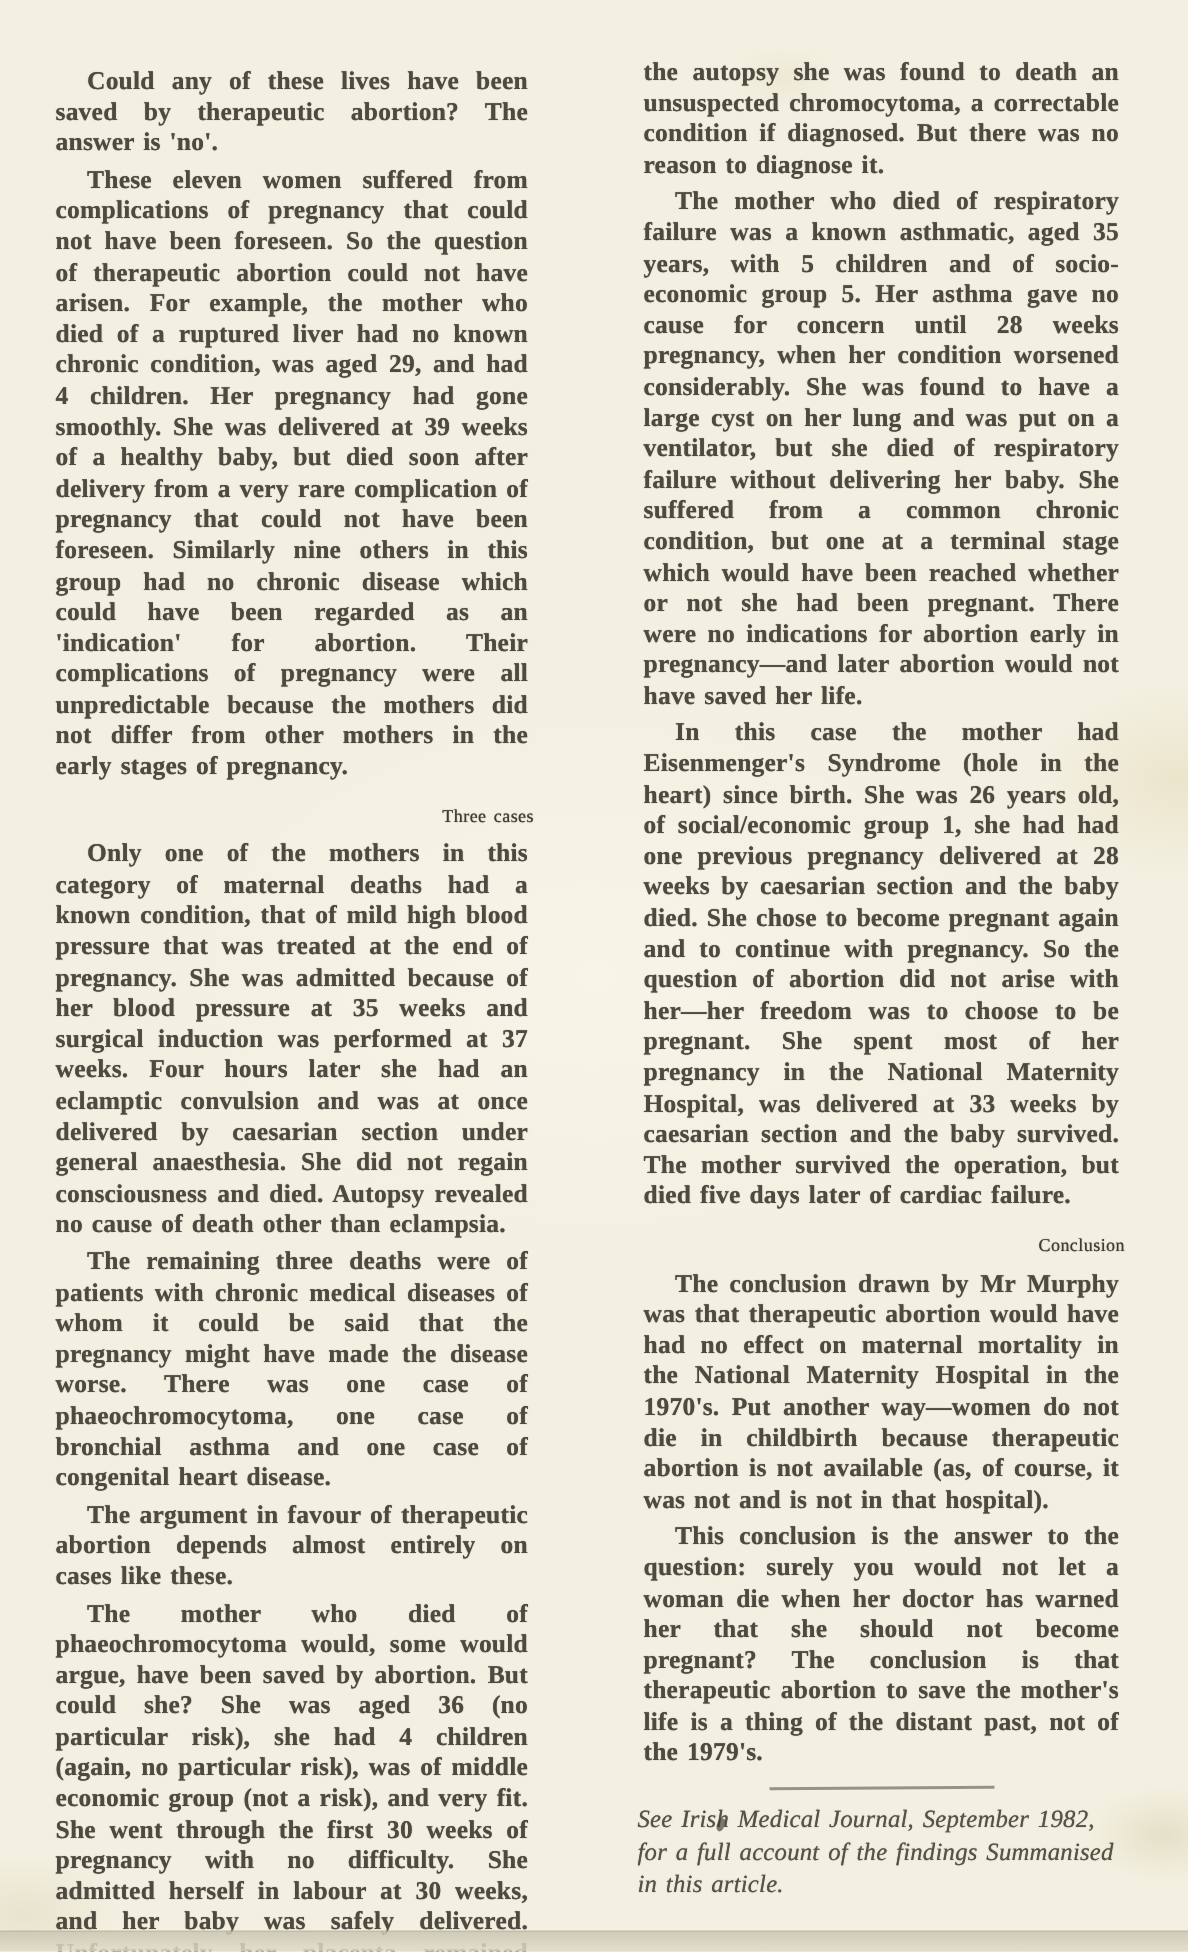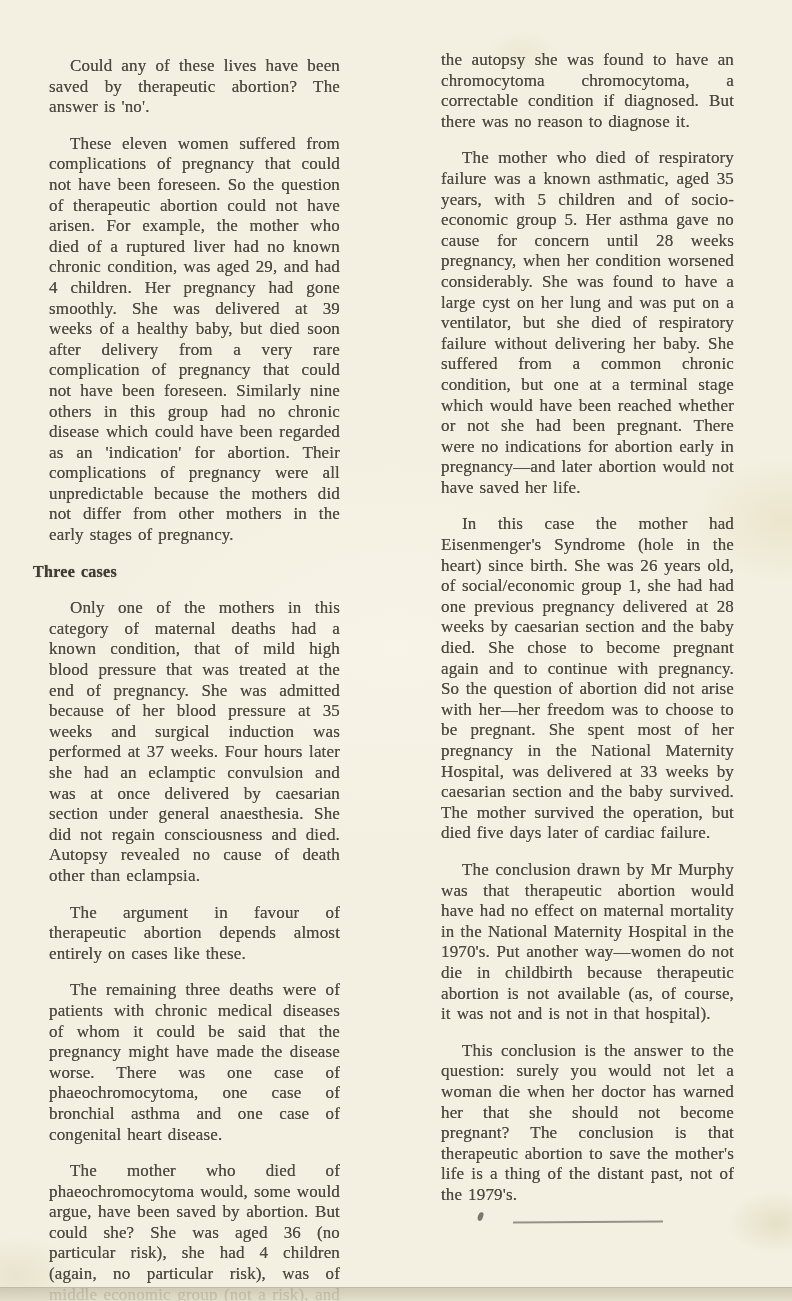--- a/index.html
+++ b/index.html
@@ -32,30 +32,31 @@
     font-size: 17px;
     line-height: 20.6px;
     text-align: justify;
     word-spacing: 1.5px;
     letter-spacing: 0.15px;
     text-shadow: 0 0 0.6px rgba(78,74,64,0.85);
   }
   .col-left  { width: 323px; margin-right: 69px; padding-top: 10px; }
   .col-right { width: 325px; padding-top: 4px; }
   .para {
-    margin: 16px;
+    margin: 4px;
     text-indent: 21px;
+    font-weight: bold;
   }
   .para.noindent { text-indent: 0; }
   .sec-heading {
-    font-size: 16px;
-    font-weight: bold;
+    font-size: 12px;
+    font-weight: normal;
     color: #403c32;
     margin: 12px 0 5px 0;
-    text-align: left;
+    text-align: right;
     letter-spacing: 0.3px;
     text-shadow: 0 0 0.7px rgba(64,60,50,0.9);
   }
   .foot-rule {
     width: 150px;
     height: 0;
     border-top: 2px solid rgba(74,70,60,0.55);
     margin: 12px 0 9px 88px;
     transform: rotate(-0.4deg);
   }
@@ -91,28 +92,30 @@
 </head>
 <body>
 
 <div class="page">
   <div class="columns">
     <div class="col col-left" id="col-left">
         <p class="para">Could any of these lives have been saved by therapeutic abortion? The answer is 'no'.</p>
         <p class="para">These eleven women suffered from complications of pregnancy that could not have been foreseen. So the question of therapeutic abortion could not have arisen. For example, the mother who died of a ruptured liver had no known chronic condition, was aged 29, and had 4 children. Her pregnancy had gone smoothly. She was delivered at 39 weeks of a healthy baby, but died soon after delivery from a very rare complication of pregnancy that could not have been foreseen. Similarly nine others in this group had no chronic disease which could have been regarded as an 'indication' for abortion. Their complications of pregnancy were all unpredictable because the mothers did not differ from other mothers in the early stages of pregnancy.</p>
         <h2 class="sec-heading">Three cases</h2>
         <p class="para">Only one of the mothers in this category of maternal deaths had a known condition, that of mild high blood pressure that was treated at the end of pregnancy. She was admitted because of her blood pressure at 35 weeks and surgical induction was performed at 37 weeks. Four hours later she had an eclamptic convulsion and was at once delivered by caesarian section under general anaesthesia. She did not regain consciousness and died. Autopsy revealed no cause of death other than eclampsia.</p>
+        <p class="para">The remaining three deaths were of patients with chronic medical diseases of whom it could be said that the pregnancy might have made the disease worse. There was one case of phaeochromocytoma, one case of bronchial asthma and one case of congenital heart disease.</p>
         <p class="para">The argument in favour of therapeutic abortion depends almost entirely on cases like these.</p>
-        <p class="para">The remaining three deaths were of patients with chronic medical diseases of whom it could be said that the pregnancy might have made the disease worse. There was one case of phaeochromocytoma, one case of bronchial asthma and one case of congenital heart disease.</p>
         <p class="para">The mother who died of phaeochromocytoma would, some would argue, have been saved by abortion. But could she? She was aged 36 (no particular risk), she had 4 children (again, no particular risk), was of middle economic group (not a risk), and very fit. She went through the first 30 weeks of pregnancy with no difficulty. She admitted herself in labour at 30 weeks, and her baby was safely delivered. Unfortunately her placenta remained stuck in the womb and had to be manually removed under general anaesthetic, during which she died. At</p>
       </div>
     <div class="col col-right" id="col-right">
-        <p class="para noindent">the autopsy she was found to have an chromocytoma chromocytoma, a correctable condition if diagnosed. But there was no reason to diagnose it.</p>
+        <p class="para noindent">the autopsy she was found to death an unsuspected chromocytoma, a correctable condition if diagnosed. But there was no reason to diagnose it.</p>
         <p class="para">The mother who died of respiratory failure was a known asthmatic, aged 35 years, with 5 children and of socio-economic group 5. Her asthma gave no cause for concern until 28 weeks pregnancy, when her condition worsened considerably. She was found to have a large cyst on her lung and was put on a ventilator, but she died of respiratory failure without delivering her baby. She suffered from a common chronic condition, but one at a terminal stage which would have been reached whether or not she had been pregnant. There were no indications for abortion early in pregnancy—and later abortion would not have saved her life.</p>
         <p class="para">In this case the mother had Eisenmenger's Syndrome (hole in the heart) since birth. She was 26 years old, of social/economic group 1, she had had one previous pregnancy delivered at 28 weeks by caesarian section and the baby died. She chose to become pregnant again and to continue with pregnancy. So the question of abortion did not arise with her—her freedom was to choose to be pregnant. She spent most of her pregnancy in the National Maternity Hospital, was delivered at 33 weeks by caesarian section and the baby survived. The mother survived the operation, but died five days later of cardiac failure.</p>
+        <h2 class="sec-heading">Conclusion</h2>
         <p class="para">The conclusion drawn by Mr Murphy was that therapeutic abortion would have had no effect on maternal mortality in the National Maternity Hospital in the 1970's. Put another way—women do not die in childbirth because therapeutic abortion is not available (as, of course, it was not and is not in that hospital).</p>
         <p class="para">This conclusion is the answer to the question: surely you would not let a woman die when her doctor has warned her that she should not become pregnant? The conclusion is that therapeutic abortion to save the mother's life is a thing of the distant past, not of the 1979's.</p>
         <div class="foot-rule"></div>
+        <p class="footnote">See Irish Medical Journal, September 1982, for a full account of the findings Summanised in this article.</p>
       </div>
   </div>
   <div class="ink-mark"></div>
   <div class="bottom-band"></div>
 </div>
 
 </body></html>

